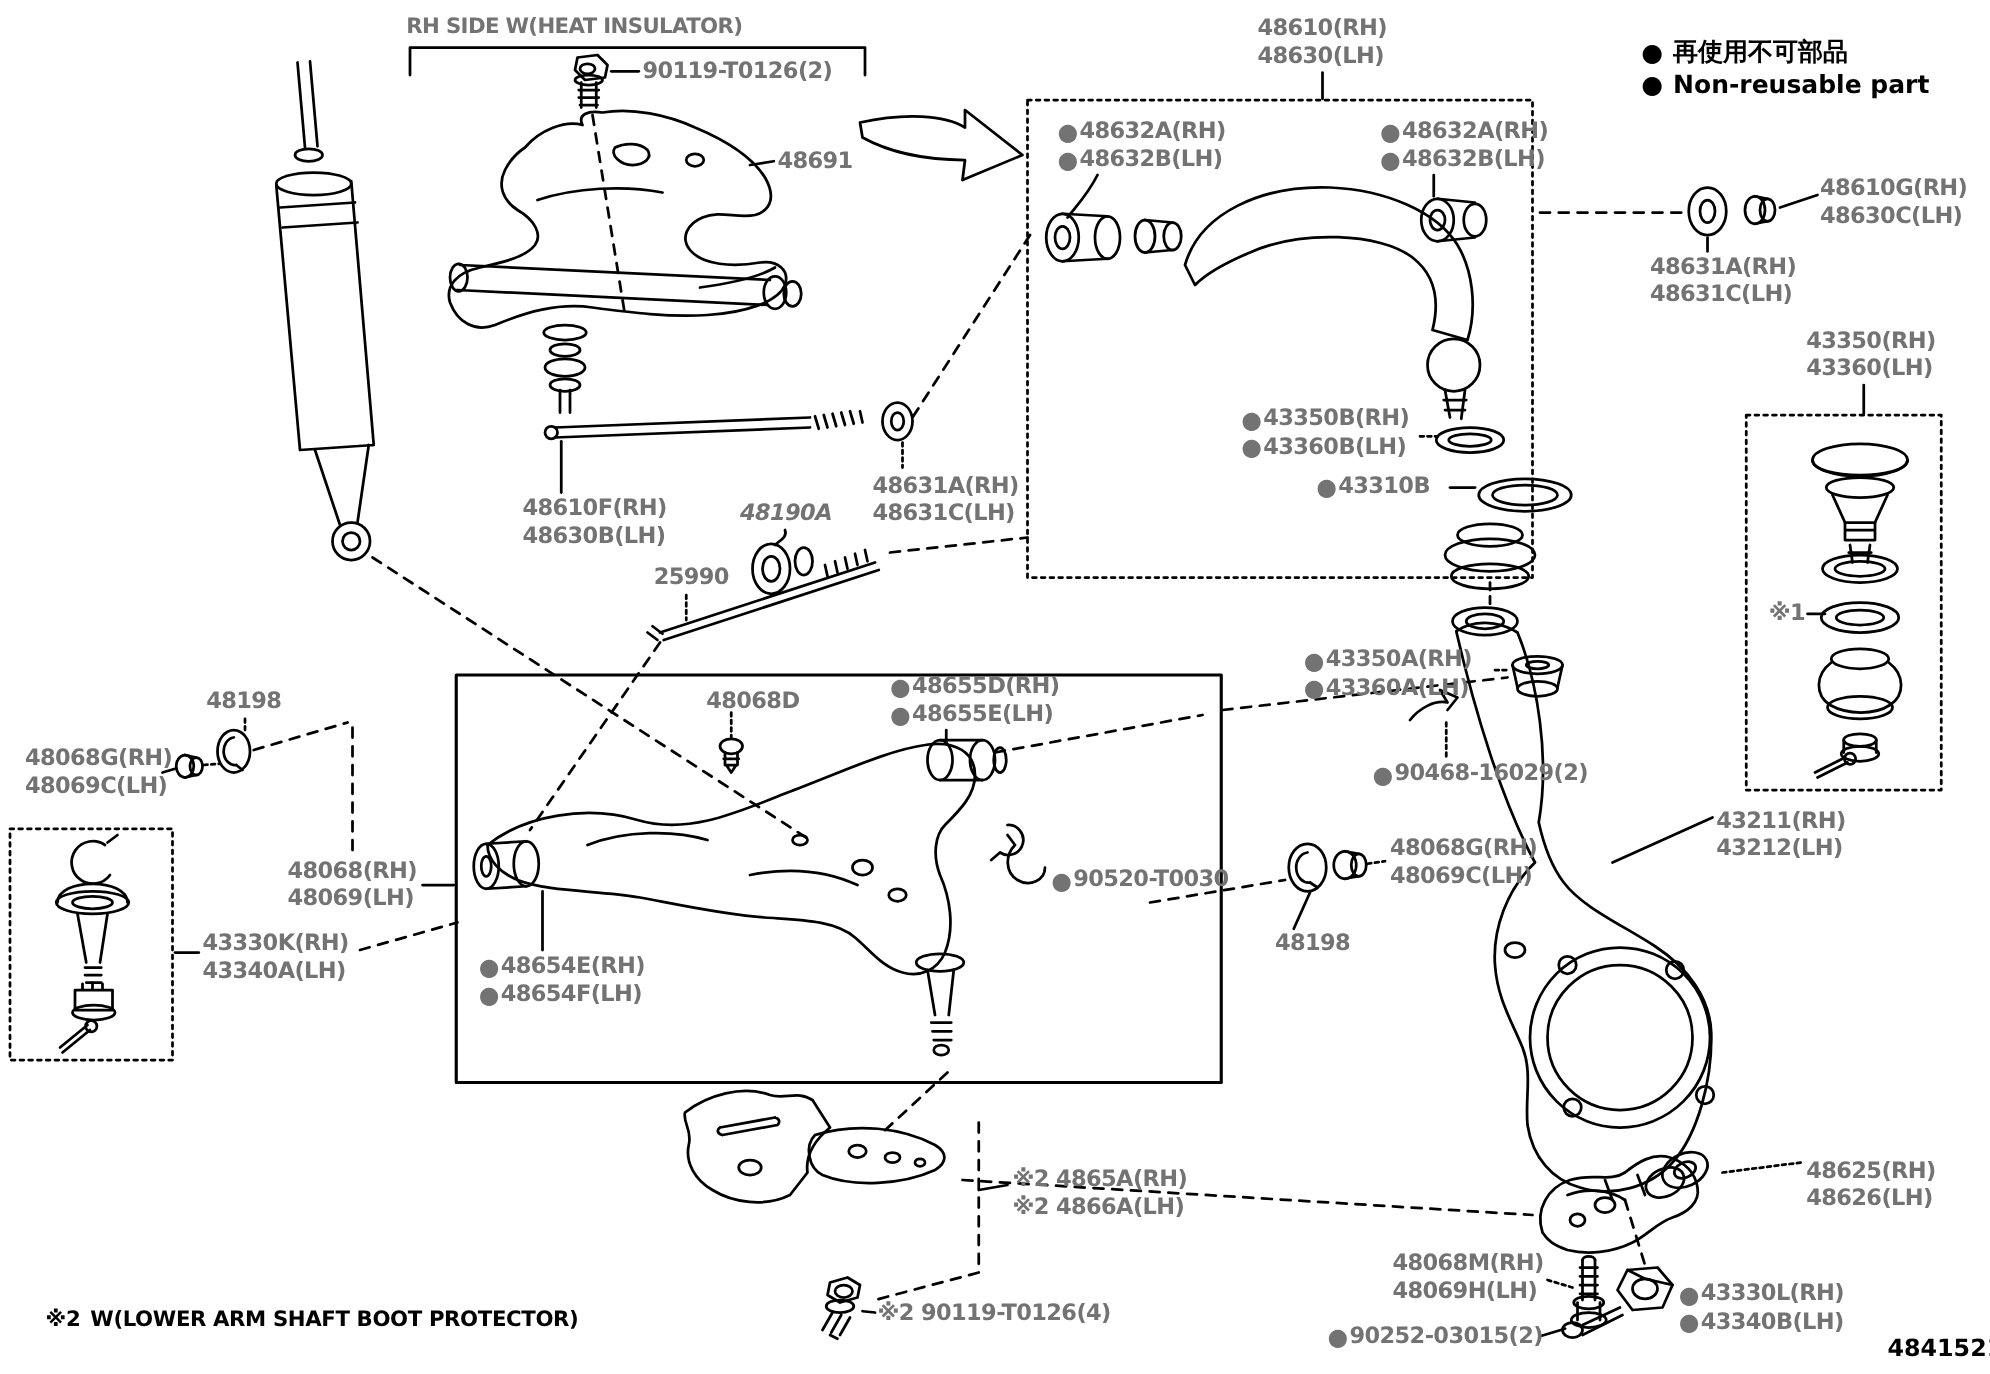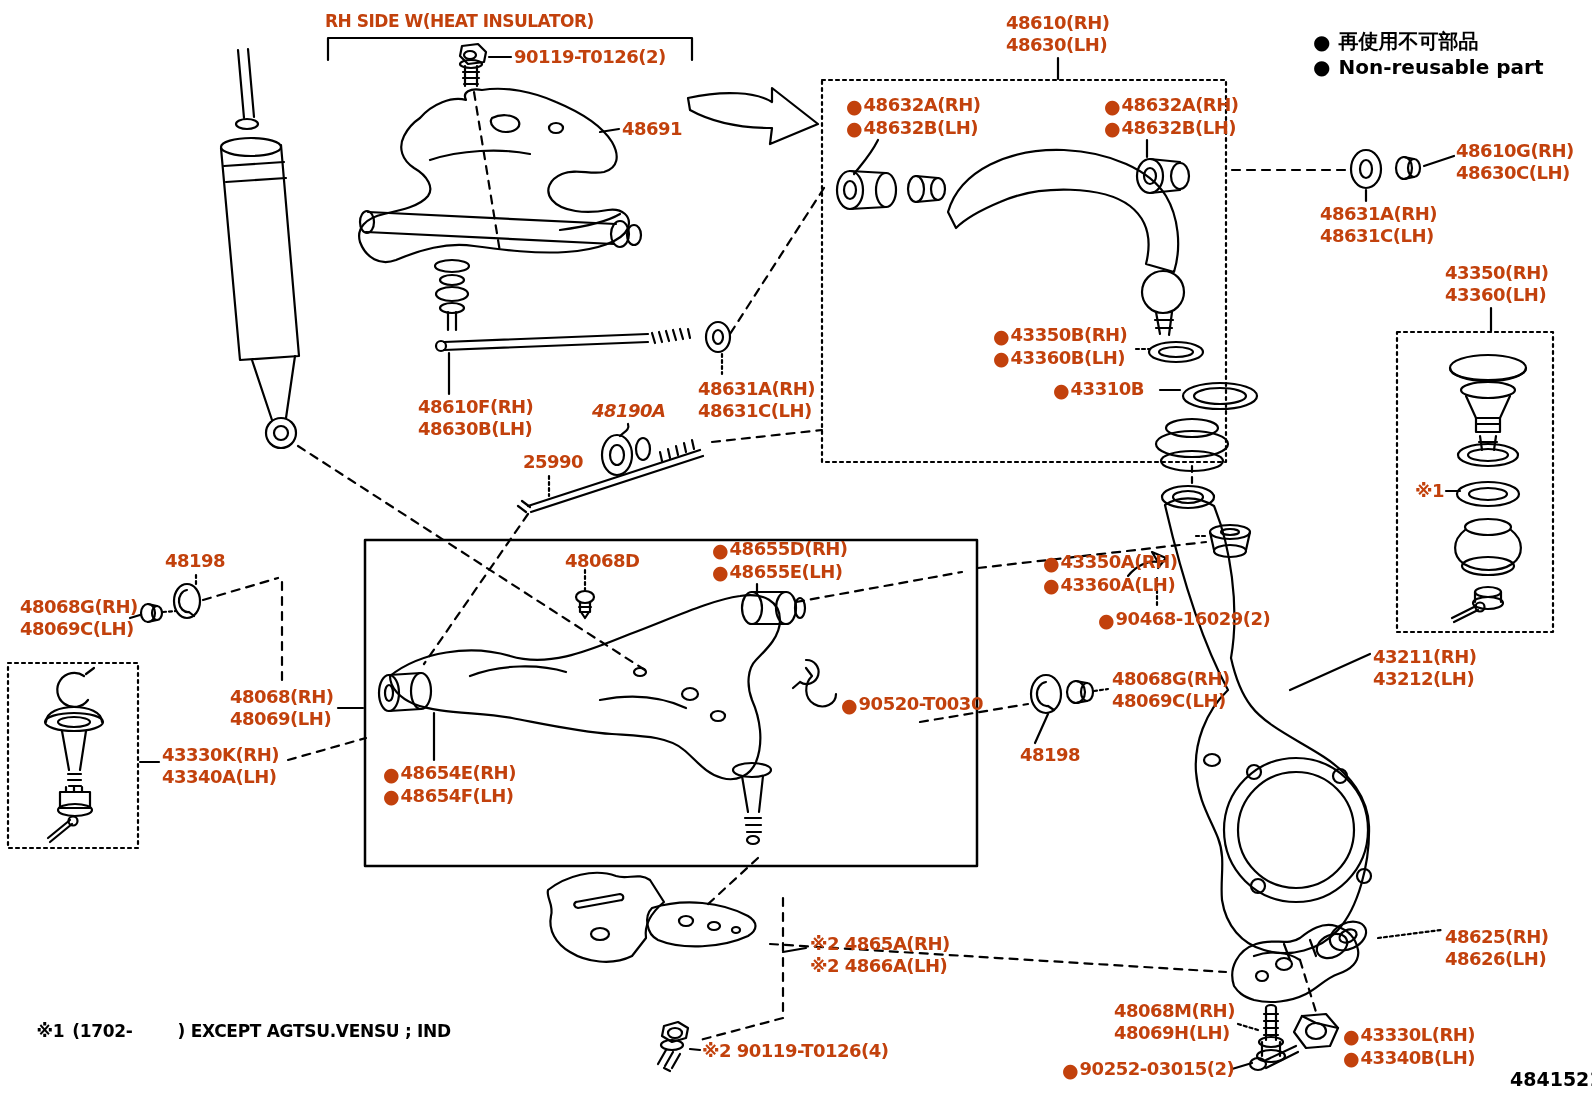--- a/index.html
+++ b/index.html
@@ -4,21 +4,21 @@
 <style>
   html,body{margin:0;padding:0;background:#fff;}
   #stage{
     position:relative;width:1592px;height:1099px;background:#ffffff;
     overflow:hidden;font-family:"DejaVu Sans","Liberation Sans",sans-serif;color:#000;
   }
   #art{position:absolute;left:0;top:0;width:1592px;height:1099px;}
   #labels{position:absolute;left:0;top:0;width:1592px;height:1099px;}
   .lbl{
     position:absolute;font-weight:700;font-size:18px;line-height:22px;
-    letter-spacing:-0.5px;white-space:nowrap;color:#c2410c;
+    letter-spacing:-0.5px;white-space:nowrap;color:#737373;
   }
   .lbl .blt{font-size:19px;vertical-align:-1.5px;margin-right:1px;letter-spacing:0;}
   .legend-row{
     position:absolute;font-weight:700;white-space:nowrap;display:flex;align-items:center;gap:8px;
   }
   .legend-row .blt{font-size:20px;line-height:20px;}
   .legend-jp{font-size:20px;}
   .legend-en{font-size:20px;}
   .note-row{
     position:absolute;font-weight:700;font-size:17px;line-height:22px;white-space:pre;letter-spacing:-0.3px;
@@ -401,21 +401,21 @@
         <div>43330K(RH)</div>
         <div>43340A(LH)</div>
       </div>
       <div class="lbl" style="left: 383px; top: 762px;">
         <div><span class="blt">●</span>48654E(RH)</div>
         <div><span class="blt">●</span>48654F(LH)</div>
       </div>
       <div class="lbl" style="left: 841px; top: 693px;">
         <div><span class="blt">●</span>90520-T0030</div>
       </div>
-      <div class="lbl" style="left: 1043px; top: 517px; margin-top: 34px;">
+      <div class="lbl" style="left: 1043px; top: 517px;">
         <div><span class="blt">●</span>43350A(RH)</div>
         <div><span class="blt">●</span>43360A(LH)</div>
       </div>
       <div class="lbl" style="left: 1098px; top: 608px;">
         <div><span class="blt">●</span>90468-16029(2)</div>
       </div>
       <div class="lbl" style="left: 1373px; top: 646px;">
         <div>43211(RH)</div>
         <div>43212(LH)</div>
       </div>
@@ -452,19 +452,19 @@
 
   <div class="legend-row" style="left:1313px;top:28px;">
     <span class="blt">●</span>
     <span class="legend-jp">再使用不可部品</span>
   </div>
   <div class="legend-row" style="left:1313px;top:55px;">
     <span class="blt">●</span>
     <span class="legend-en">Non-reusable part</span>
   </div>
 
-  <div class="note-row" style="left:14px;top:998px;">
-    <span class="note-mark">※1</span><span>(1702-        ) EXCEPT AGTSU.VENSU ; IND</span>
+  <div class="note-row" style="left:14px;top:1023px;">
+    <span class="note-mark">※2</span><span>W(LOWER ARM SHAFT BOOT PROTECTOR)</span>
   </div>
 
   <div class="corner-code" style="left:1510px;top:1068px;">4841521</div>
 
 </div>
 
 </body></html>

